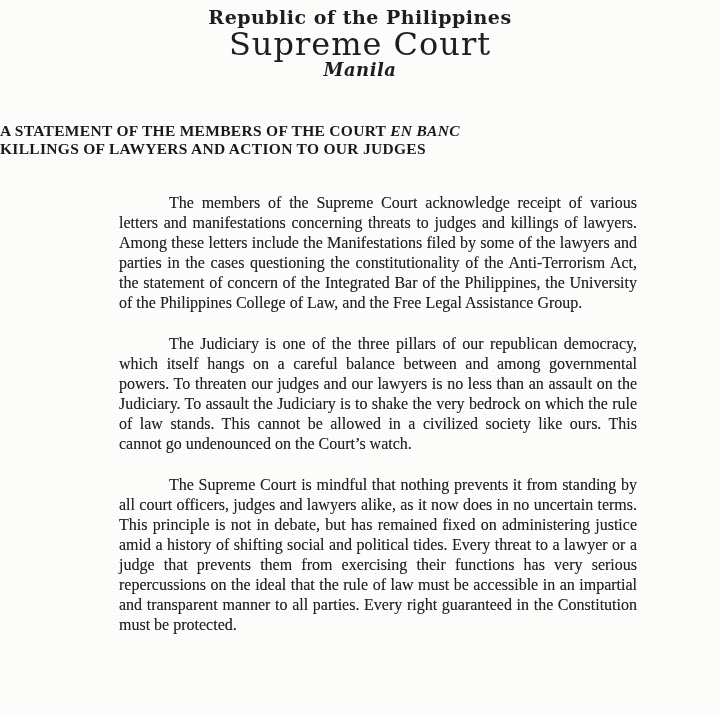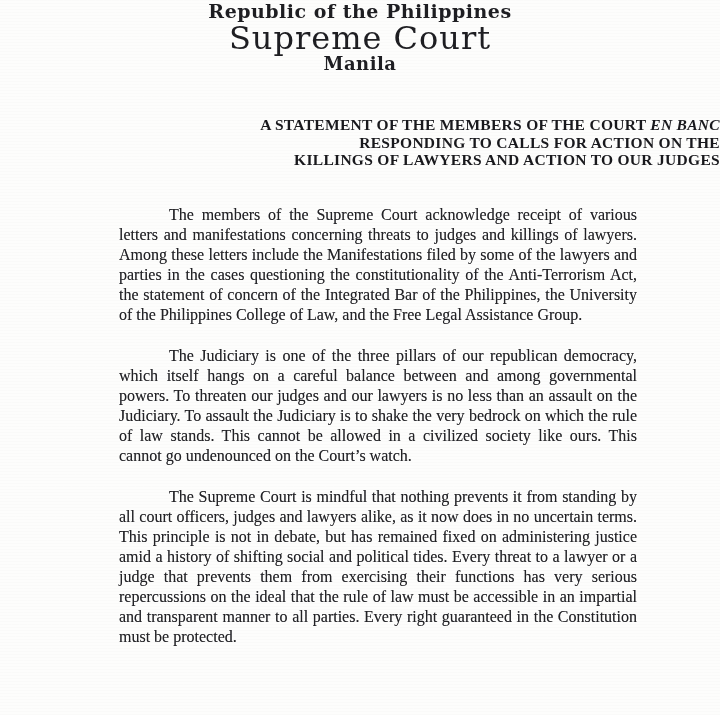--- a/index.html
+++ b/index.html
@@ -13,20 +13,21 @@
     height: 715px;
     overflow: hidden;
     background:
       repeating-linear-gradient(0deg, rgba(0,0,0,0.012) 0 1px, transparent 1px 3px),
       #fdfdfc;
     color: #1e1e22;
     font-family: "Liberation Serif", serif;
   }
   
   .letterhead {
+    padding-top: 6px;
     text-align: center;
     font-family: "DejaVu Serif", serif;
   }
   .lh-republic {
     font-size: 19px;
     line-height: 22px;
     font-weight: bold;
     letter-spacing: 0.5px;
   }
   .lh-court {
@@ -35,25 +36,26 @@
     line-height: 27px;
     font-weight: normal;
     letter-spacing: 1px;
   }
   .lh-city {
     margin-top: 2px;
     font-size: 18px;
     line-height: 20px;
     font-weight: bold;
     letter-spacing: 0.5px;
+    font-style: italic;
   }
   
   .statement-title {
     margin-top: 42px;
-    text-align: right;
+    text-align: left;
     font-weight: bold;
     font-size: 15.5px;
     line-height: 17.5px;
     letter-spacing: 0.3px;
     color: #19191d;
   }
   .statement-title .italic {
     font-style: italic;
   }
   
@@ -76,21 +78,20 @@
 <div class="page">
 
   <div class="letterhead">
     <div class="lh-republic">Republic of the Philippines</div>
     <div class="lh-court">Supreme Court</div>
     <div class="lh-city">Manila</div>
   </div>
 
   <div class="statement-title">
     <div class="title-line"><span>A STATEMENT OF THE MEMBERS OF THE COURT</span> <span class="italic">EN BANC</span></div>
-    <div class="title-line">RESPONDING TO CALLS FOR ACTION ON THE</div>
     <div class="title-line">KILLINGS OF LAWYERS AND ACTION TO OUR JUDGES</div>
   </div>
 
   <div class="doc-body">
     <p class="body-para">The members of the Supreme Court acknowledge receipt of various letters and manifestations concerning threats to judges and killings of lawyers.  Among these letters include the Manifestations filed by some of the lawyers and parties in the cases questioning the constitutionality of the Anti-Terrorism Act, the statement of concern of the Integrated Bar of the Philippines, the University of the Philippines College of Law, and the Free Legal Assistance Group.</p>
     <p class="body-para">The Judiciary is one of the three pillars of our republican democracy, which itself hangs on a careful balance between and among governmental powers. To threaten our judges and our lawyers is no less than an assault on the Judiciary.  To assault the Judiciary is to shake the very bedrock on which the rule of law stands.  This cannot be allowed in a civilized society like ours.  This cannot go undenounced on the Court’s watch.</p>
     <p class="body-para">The Supreme Court is mindful that nothing prevents it from standing by all court officers, judges and lawyers alike, as it now does in no uncertain terms. This principle is not in debate, but has remained fixed on administering justice amid a history of shifting social and political tides. Every threat to a lawyer or a judge that prevents them from exercising their functions has very serious repercussions on the ideal that the rule of law must be accessible in an impartial and transparent manner to all parties. Every right guaranteed in the Constitution must be protected.</p>
   </div>
 
 </div>

